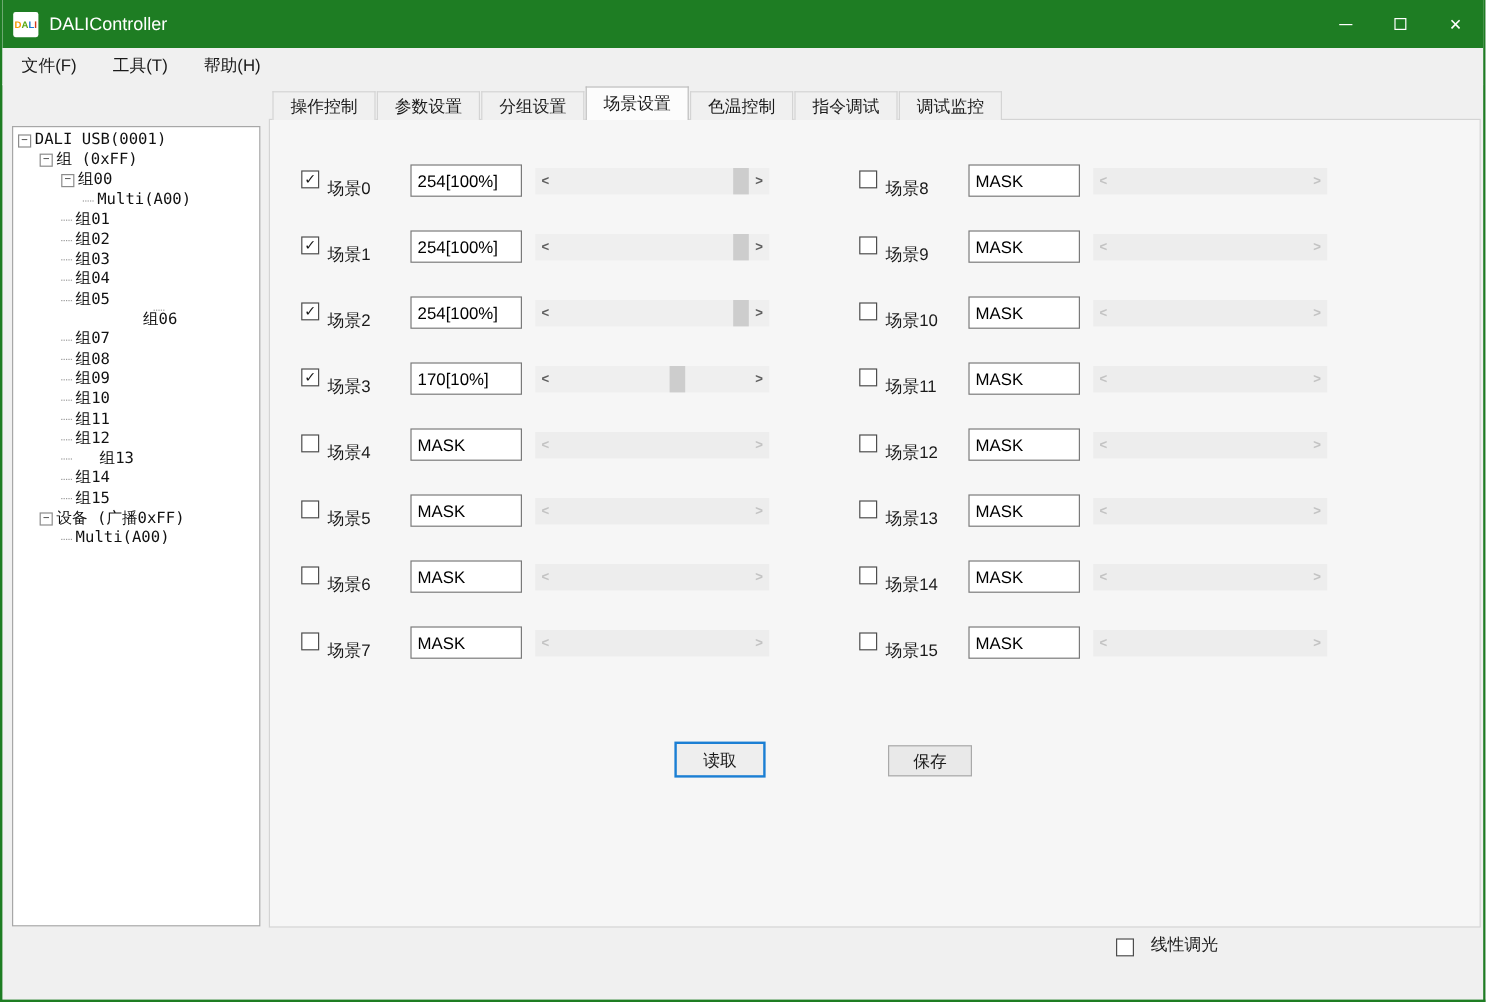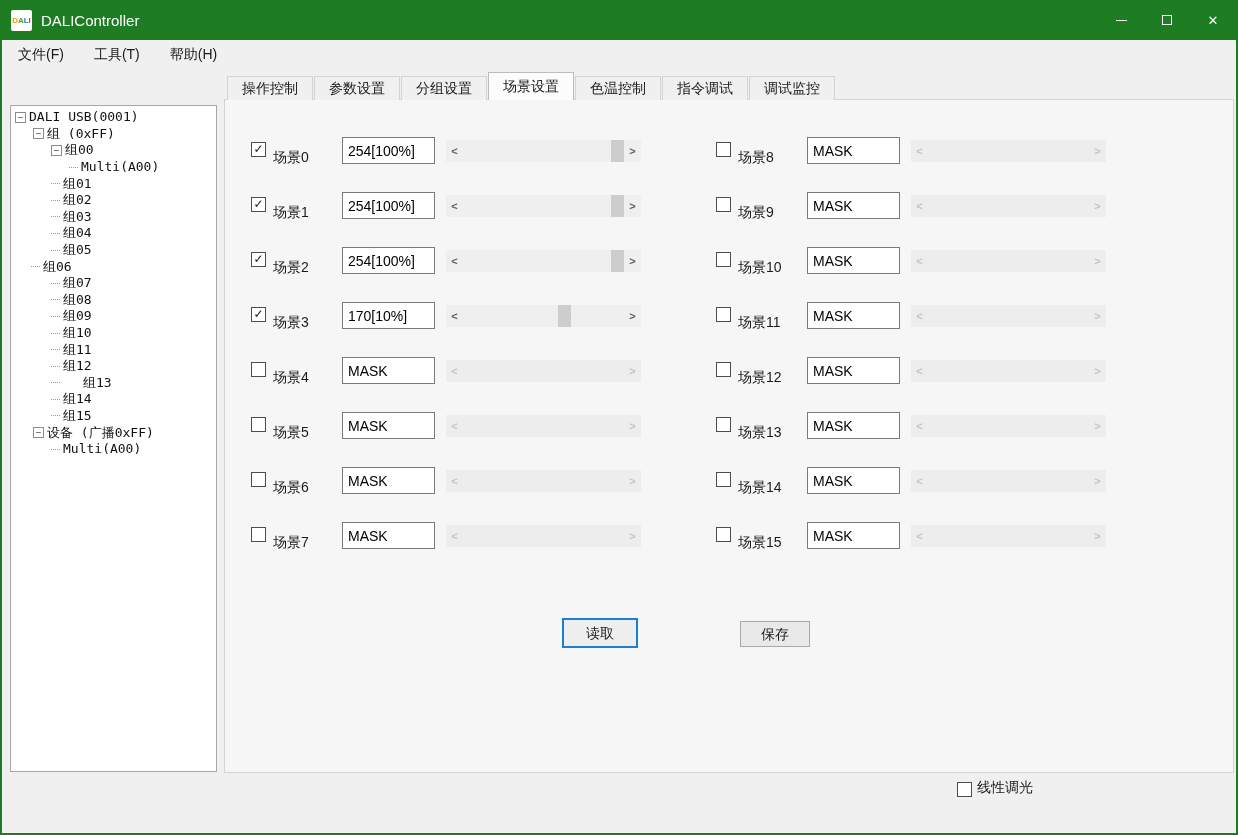--- a/index.html
+++ b/index.html
@@ -91,21 +91,21 @@
   .hscroll .thumb { position:absolute; top:0; width:13px; height:22px; background:#cdcdcd; }
   .hscroll.disabled { background:#ededed; }
   .hscroll.disabled .arr { color:#c3c3c3; }
   .btn {
     position:absolute; font-size:14px; color:#1a1a1a; text-align:center;
     background:#e9e9e9; border:1px solid #a9a9a9; line-height:24px;
   }
   .btn.read { left:310px; top:518px; width:76px; height:30px; border:2px solid #1b7fd4; line-height:26px; background:#eeeeee;margin-left:27px; }
   .btn.save { left:515px; top:521px; width:70px; height:26px; }
   
-  .linear-row { position:absolute; left:955px; top:779px; display:flex; align-items:flex-end; z-index:2; }
+  .linear-row { position:absolute; left:928px; top:779px; display:flex; align-items:flex-end; z-index:2;gap:9px; }
   .linear-row .cb2 {
     width:15px; height:15px; border:1px solid #4d4d4d; background:#fff; margin-right:5px;
   }
   .linear-row .lbl { font-size:14px; color:#1a1a1a; }
   .statusbar {
     position:absolute; left:0; top:801px; width:100%; height:30px;
     background:#f0f0f0; border-top:1px solid #e0e0e0;
   }
   .status-item { position:absolute; top:7px; font-size:13px; color:#1a1a1a; white-space:nowrap; }
   .resize-grip {
@@ -185,21 +185,21 @@
         <span class="tree-label">组03</span>
       </div>
       <div class="tree-item" style="padding-left: 40px;">
         <span class="stub"></span>
         <span class="tree-label">组04</span>
       </div>
       <div class="tree-item" style="padding-left: 40px;">
         <span class="stub"></span>
         <span class="tree-label">组05</span>
       </div>
-      <div class="tree-item" style="padding-left: 20px;">
+      <div class="tree-item" style="padding-left: 40px; flex-direction: column;">
         <span class="stub"></span>
         <span class="tree-label">组06</span>
       </div>
       <div class="tree-item" style="padding-left: 40px;">
         <span class="stub"></span>
         <span class="tree-label">组07</span>
       </div>
       <div class="tree-item" style="padding-left: 40px;">
         <span class="stub"></span>
         <span class="tree-label">组08</span>

